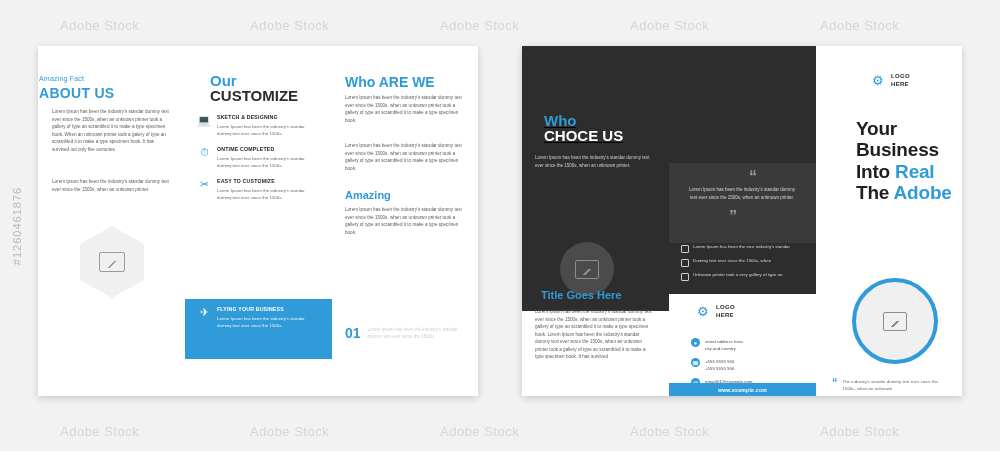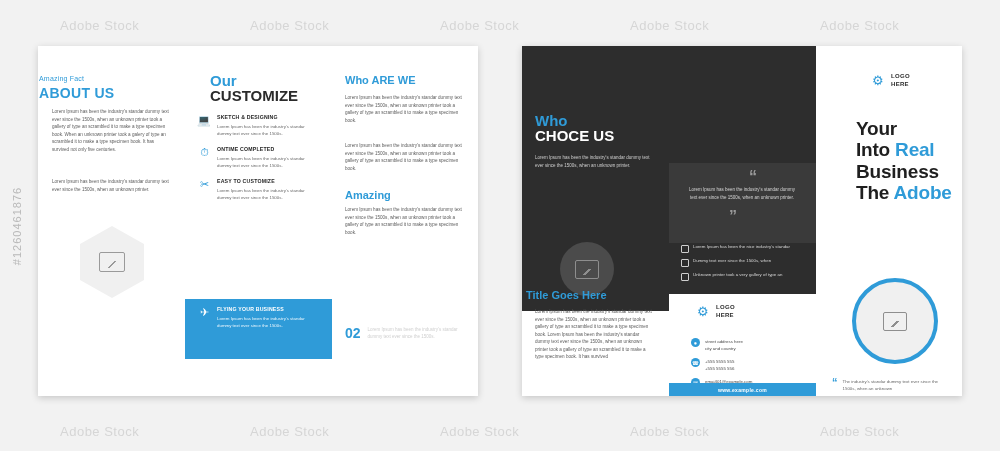--- a/index.html
+++ b/index.html
@@ -33,21 +33,21 @@
   #b1 .col{position:absolute;top:0;height:350px;}
   #b1 .c1{left:0;width:147px;background:#ffffff;}
   #b1 .c2{left:147px;width:147px;background:#ffffff;}
   #b1 .c3{left:294px;width:146px;background:#ffffff;}
   .fold{position:absolute;top:0;width:1px;height:350px;background:#e8e8e8;}
 
   .h-amazing{font-size:7px;color:#2f9bd8;letter-spacing:.2px;}
   .h-about{font-size:14px;color:#2f9bd8;font-weight:bold;letter-spacing:.3px;}
   .h-our{font-size:15px;color:#2f9bd8;font-weight:bold;}
   .h-serv{font-size:15px;color:#2b2b2b;font-weight:bold;}
-  .h-who{font-size:11px;color:#2f9bd8;font-weight:bold;}
+  .h-who{font-size:14px;color:#2f9bd8;font-weight:bold;}
   .h-feature{font-size:11px;color:#2f9bd8;font-weight:bold;}
 
   .svc{display:flex;gap:6px;margin-bottom:9px;align-items:flex-start;}
   .svc .ico{width:13px;height:13px;flex:0 0 13px;color:#2f9bd8;display:flex;align-items:center;justify-content:center;font-size:11px;}
   .svc .t{font-size:5.2px;font-weight:bold;color:#1f1f1f;line-height:1.35;letter-spacing:.2px;}
   .svc .d{font-size:4.4px;color:#6a6a6a;line-height:1.6;margin-top:2px;}
   .svc.inv .t{color:#ffffff;}
   .svc.inv .d{color:#eaf6fd;}
   .svc.inv .ico{color:#ffffff;}
 
@@ -185,49 +185,49 @@
 
     <div class="col c3">
       <div class="h-who" style="position:absolute;left:13px;top:28px;">Who ARE WE</div>
       <div class="body-text" style="position:absolute;left:13px;top:48px;width:120px;">Lorem Ipsum has been the industry's standar dummy text ever since the 1500s, when an unknown printer took a gallery of type an scrambled it to make a type specimen book.</div>
       <div class="body-text" style="position:absolute;left:13px;top:96px;width:120px;">Lorem Ipsum has been the industry's standar dummy text ever since the 1500s, when an unknown printer took a gallery of type an scrambled it to make a type specimen book.</div>
       <div class="h-feature" style="position:absolute;left:13px;top:143px;">Amazing</div>
       <div class="body-text" style="position:absolute;left:13px;top:160px;width:120px;">Lorem Ipsum has been the industry's standar dummy text ever since the 1500s, when an unknown printer took a gallery of type an scrambled it to make a type specimen book.</div>
 
       <div style="position:absolute;left:13px;top:280px;width:122px;">
         <div class="numrow">
-          <div class="n">02</div>
+          <div class="n">01</div>
           <div class="txt">Lorem Ipsum has been the industry's standar dummy text ever since the 1500s.</div>
         </div>
       </div>
     </div>
   </div>
 
   <div class="panel" id="b2">
 
     <div style="position:absolute;left:0;top:0;width:294px;height:350px;background:#2d2d2d;"></div>
     <div style="position:absolute;left:294px;top:0;width:146px;height:350px;background:#ffffff;"></div>
     <div style="position:absolute;left:0;top:265px;width:147px;height:85px;background:#ffffff;"></div>
     <div style="position:absolute;left:147px;top:248px;width:147px;height:102px;background:#ffffff;"></div>
     <div style="position:absolute;left:147px;top:117px;width:147px;height:80px;background:#3a3a3a;"></div>
 
     <div class="col d1">
-      <div style="position:absolute;left:13px;top:66px;">
+      <div style="position:absolute;left:22px;top:66px;text-decoration:underline;">
         <div class="h-our">Who</div>
         <div style="font-size:15px;font-weight:bold;color:#ffffff;margin-top:-2px;">CHOCE US</div>
       </div>
       <div style="position:absolute;left:13px;top:108px;width:118px;font-size:4.5px;line-height:1.7;color:#cfcfcf;">Lorem Ipsum has been the industry's standar dummy text ever since the 1500s, when an unknown printer.</div>
 
       <div style="position:absolute;left:38px;top:196px;">
         <div class="ring small">
             <div class="ph"></div>
           </div>
       </div>
 
-      <div style="position:absolute;left:4px;top:243px;font-size:11px;font-weight:bold;color:#2f9bd8;">Title Goes Here</div>
+      <div style="position:absolute;left:19px;top:243px;font-size:11px;font-weight:bold;color:#2f9bd8;">Title Goes Here</div>
       <div class="body-text" style="position:absolute;left:13px;top:262px;width:120px;">Lorem Ipsum has been the industry's standar dummy text ever since the 1500s, when an unknown printer took a gallery of type an scrambled it to make a type specimen book. Lorem Ipsum has been the industry's standar dummy text ever since the 1500s, when an unknown printer took a gallery of type an scrambled it to make a type specimen book. It has survived</div>
     </div>
 
     <div class="col d2">
       <div class="quote" style="position:absolute;left:80px;top:125px;color:#9a9a9a;">“</div>
       <div style="position:absolute;left:18px;top:140px;width:110px;font-size:4.5px;line-height:1.7;color:#d6d6d6;text-align:center;">Lorem Ipsum has been the industry's standar dummy text ever since the 1500s, when an unknown printer.</div>
       <div class="quote" style="position:absolute;left:60px;top:165px;color:#9a9a9a;">”</div>
 
       <div style="position:absolute;left:12px;top:198px;width:125px;">
         <div class="bullet">
@@ -279,22 +279,22 @@
       <div class="logo-badge" style="position:absolute;left:56px;top:27px;">
         <div class="g">⚙</div>
         <div class="lt dark">
           <div>LOGO</div>
           <div>HERE</div>
         </div>
       </div>
 
       <div class="bigtitle" style="position:absolute;left:40px;top:72px;width:104px;">
         <div>Your</div>
+        <div>Business</div>
         <div><span>Into <span class="blue">Real</span></span></div>
-        <div>Business</div>
         <div><span>The <span class="blue">Adobe</span></span></div>
       </div>
 
       <div style="position:absolute;left:36px;top:232px;">
         <div class="ring">
             <div class="ph"></div>
           </div>
       </div>
 
       <div style="position:absolute;left:16px;top:332px;display:flex;gap:5px;align-items:flex-start;width:120px;">

